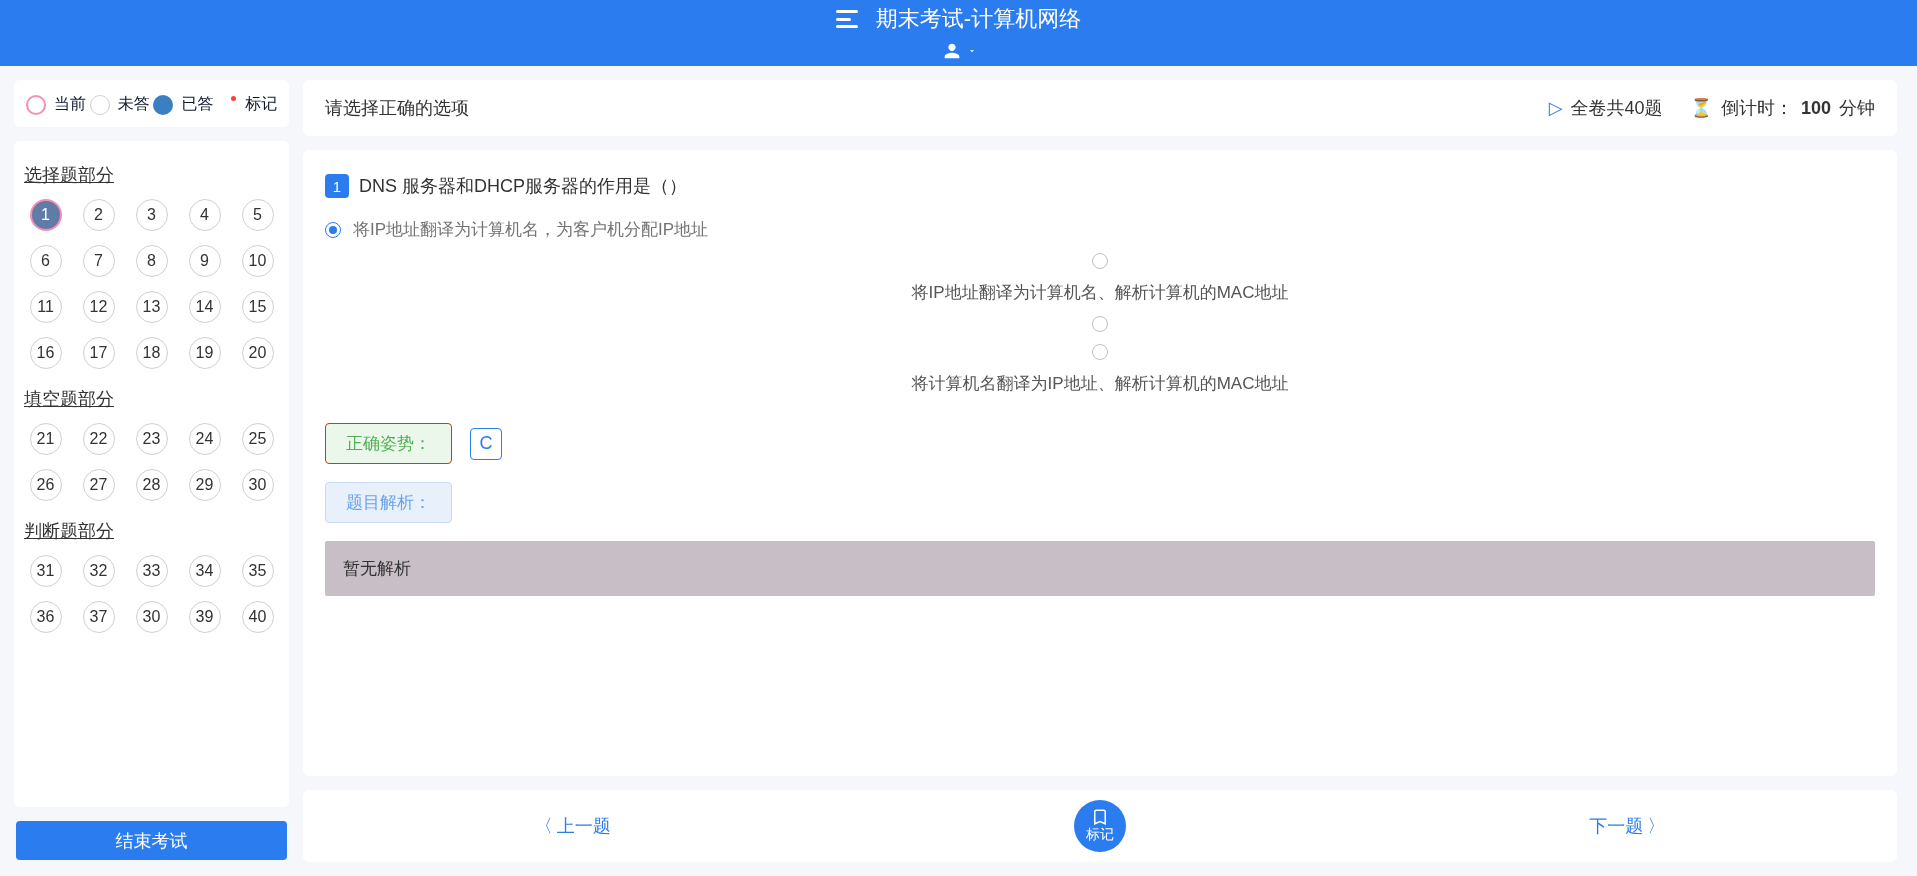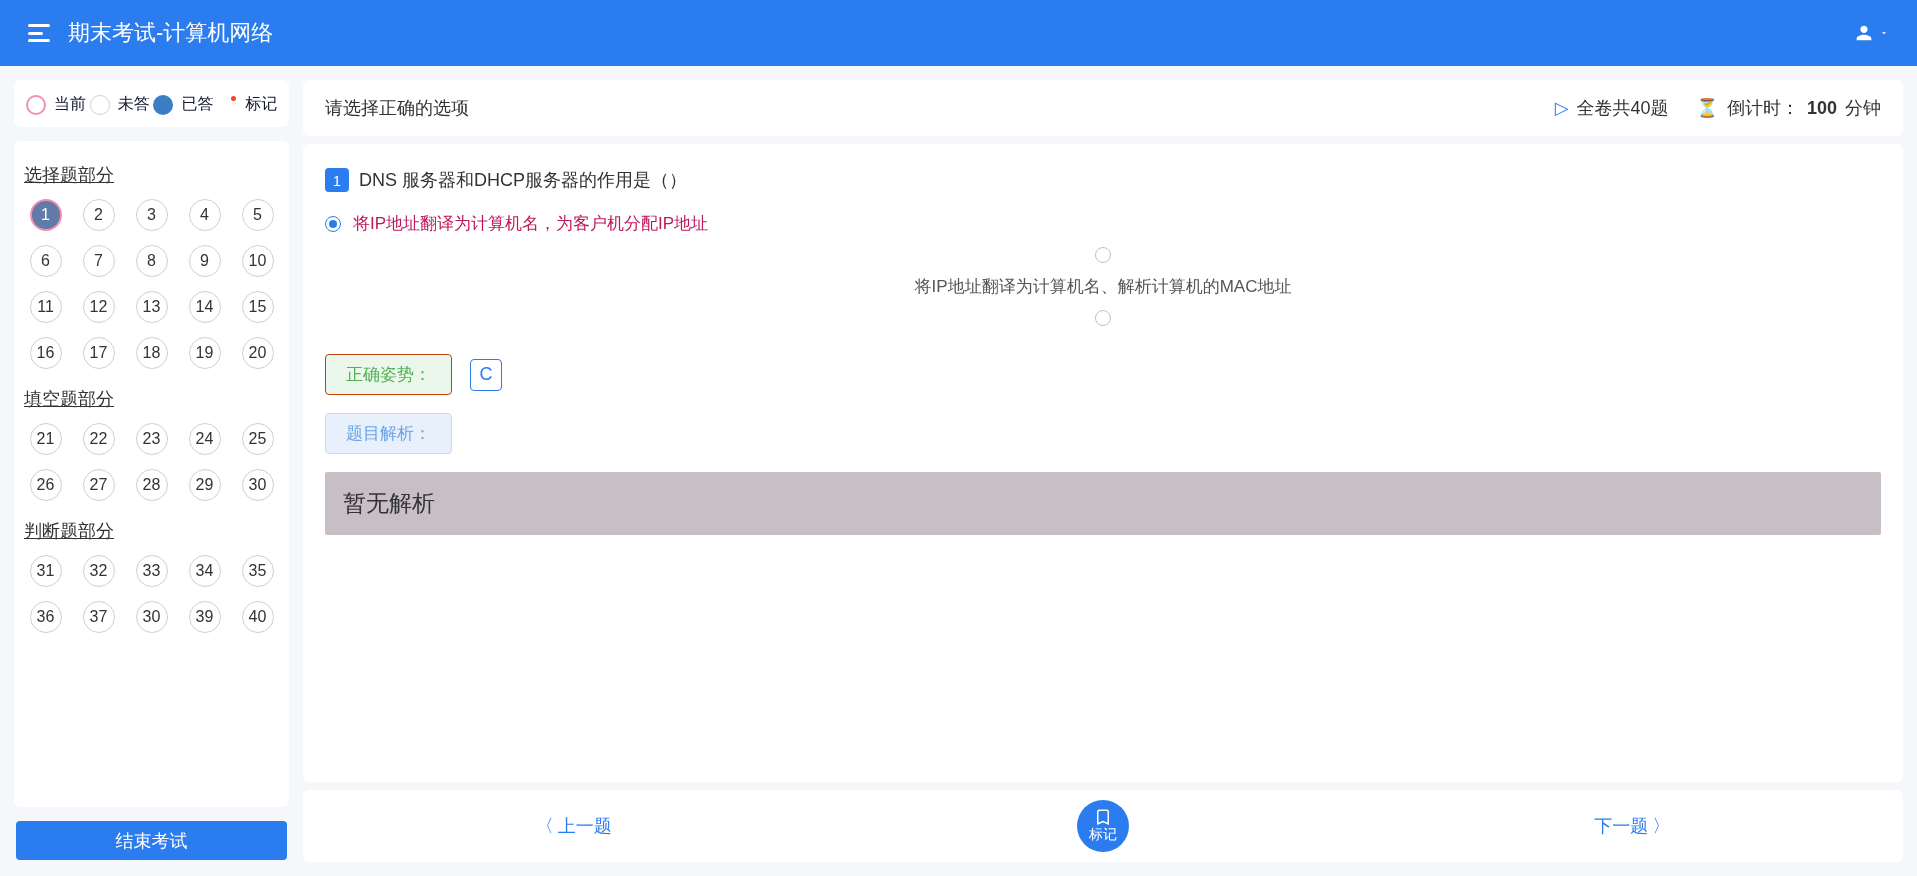--- a/index.html
+++ b/index.html
@@ -1,18 +1,18 @@
 <!DOCTYPE html>
 <html><head>
 <meta charset="utf-8">
 <style>
 * { margin: 0; padding: 0; box-sizing: border-box; }
 body { font-family: -apple-system, "PingFang SC", "Microsoft YaHei", sans-serif; background: #f5f7fa; width: 1917px; height: 876px; overflow: hidden; }
 
-.header { background: #2b7cee; height: 66px; display: flex; align-items: center; padding: 4px 28px; color: #fff; justify-content: space-between; }
+.header { background: #2b7cee; height: 66px; display: flex; align-items: center; padding: 4px 28px; color: #fff; justify-content: space-between; flex-direction: column; }
 .header-left { display: flex; align-items: center; gap: 18px; }
 .menu-icon { width: 22px; height: 18px; display: flex; flex-direction: column; justify-content: space-between; cursor: pointer; }
 .menu-icon span { display: block; height: 3px; background: #fff; border-radius: 2px; }
 .menu-icon span:nth-child(2){ width: 70%; }
 .header-title { font-size: 22px; font-weight: 500; }
 .user-icon { cursor: pointer; display: flex; align-items: center; gap: 4px; }
 .user-icon svg { fill: #fff; }
 
 .container { display: flex; gap: 14px; padding: 14px 0 14px 14px; height: calc(100% - 66px); }
 
@@ -28,47 +28,47 @@
 
 .qnav { background: #fff; border-radius: 6px; padding: 18px 10px; flex: 1; overflow-y: auto; }
 .qnav-section-title { font-size: 18px; color: #333; margin-bottom: 12px; margin-top: 4px; text-decoration: underline; }
 .qnav-grid { display: grid; grid-template-columns: repeat(5, 1fr); gap: 14px 10px; margin-bottom: 18px; }
 .qnav-btn { width: 32px; height: 32px; border-radius: 50%; border: 1px solid #d0d0d0; background: #fff; font-size: 16px; color: #333; display: flex; align-items: center; justify-content: center; cursor: pointer; margin: 0 auto; }
 .qnav-btn.current { background: #607ba8; border-color: #f48fb1; border-width: 2px; color: #fff; }
 
 .end-btn { background: #2b7cee; color: #fff; border: none; border-radius: 4px; height: 39px; font-size: 18px; cursor: pointer; width: 100%; }
 .sidebar-foot { padding: 0 2px 2px; }
 
-.main { flex: 1; display: flex; flex-direction: column; gap: 8px; padding-right: 14px; }
+.main { flex: 1; display: flex; flex-direction: column; gap: 14px; padding-right: 20px; }
 .main-top { background: #fff; border-radius: 6px; padding: 0 22px; height: 56px; display: flex; align-items: center; justify-content: space-between; }
 .instruction { font-size: 18px; color: #333; }
 .main-top-right { display: flex; align-items: center; gap: 28px; font-size: 18px; }
 .total-q { display: flex; align-items: center; gap: 8px; color: #333; }
 .play-icon { color: #2b7cee; }
 .timer { display: flex; align-items: center; gap: 8px; color: #333; }
 .timer-icon { color: #2b7cee; }
 .timer-val { font-weight: 700; }
 
 .main-body { background: #fff; border-radius: 6px; flex: 1; padding: 24px 22px; overflow-y: auto; }
 .q-head { display: flex; align-items: center; gap: 10px; margin-bottom: 20px; }
 .q-num { background: #2b7cee; color: #fff; border-radius: 4px; width: 24px; height: 24px; display: flex; align-items: center; justify-content: center; font-size: 15px; font-weight: 500; }
 .q-text { font-size: 18px; color: #333; }
 .options { display: flex; flex-direction: column; gap: 12px; margin-bottom: 28px; }
 .option { display: flex; align-items: center; gap: 12px; cursor: pointer; font-size: 17px; }
 .radio { width: 16px; height: 16px; border-radius: 50%; border: 1px solid #c0c0c0; position: relative; flex-shrink: 0; }
 .option.selected .radio { border-color: #2b7cee; }
 .option.selected .radio::after { content: ''; position: absolute; inset: 3px; background: #2b7cee; border-radius: 50%; }
-.option.selected { color: #be185d; }
+.option.selected { color: #737373; }
 .option:not(.selected) { color: #555; flex-direction: column; }
 
 .answer-row { display: flex; align-items: center; gap: 18px; margin-bottom: 18px; }
 .answer-label { background: #eaf7ea; border: 1px solid #c2410c; color: #52b054; padding: 8px 20px; border-radius: 4px; font-size: 17px; }
 .answer-val { border: 1.5px solid #2b7cee; color: #2b7cee; width: 32px; height: 32px; border-radius: 4px; display: flex; align-items: center; justify-content: center; font-size: 18px; }
 .analysis-label { background: #e8f0fb; border: 1px solid #c7dbf5; color: #6aa3e8; padding: 8px 20px; border-radius: 4px; font-size: 17px; display: inline-block; margin-bottom: 18px; }
-.analysis-box { background: #c7bfc5; color: #333; padding: 16px 18px; border-radius: 2px; font-size: 23px; }
+.analysis-box { background: #c7bfc5; color: #333; padding: 16px 18px; border-radius: 2px; font-size: 17px; }
 
 .main-foot { background: #fff; border-radius: 6px; height: 72px; display: flex; align-items: center; justify-content: space-around; position: relative; }
 .nav-btn { color: #2b7cee; font-size: 18px; background: none; border: none; cursor: pointer; display: flex; align-items: center; gap: 4px; }
 .mark-btn { background: #2b7cee; color: #fff; width: 52px; height: 52px; border-radius: 50%; border: none; cursor: pointer; display: flex; flex-direction: column; align-items: center; justify-content: center; font-size: 14px; gap: 0px; }
 .mark-btn svg { fill: #fff; }
 </style>
 </head>
 <body>
 
 <div class="header">
@@ -195,20 +195,24 @@
             <div class="radio"></div>
             <span>将IP地址翻译为计算机名，为客户机分配IP地址</span>
           </div>
           <div class="option">
             <div class="radio"></div>
             <span>将IP地址翻译为计算机名、解析计算机的MAC地址</span>
           </div>
           <div class="option">
             <div class="radio"></div>
           </div>
+          <div class="option">
+            <div class="radio"></div>
+            <span>将计算机名翻译为IP地址、解析计算机的MAC地址</span>
+          </div>
         </div>
 
       <div class="answer-row">
         <div class="answer-label">正确姿势：</div>
         <div class="answer-val">C</div>
       </div>
       <div class="analysis-label">题目解析：</div>
       <div class="analysis-box">暂无解析</div>
     </div>
 

